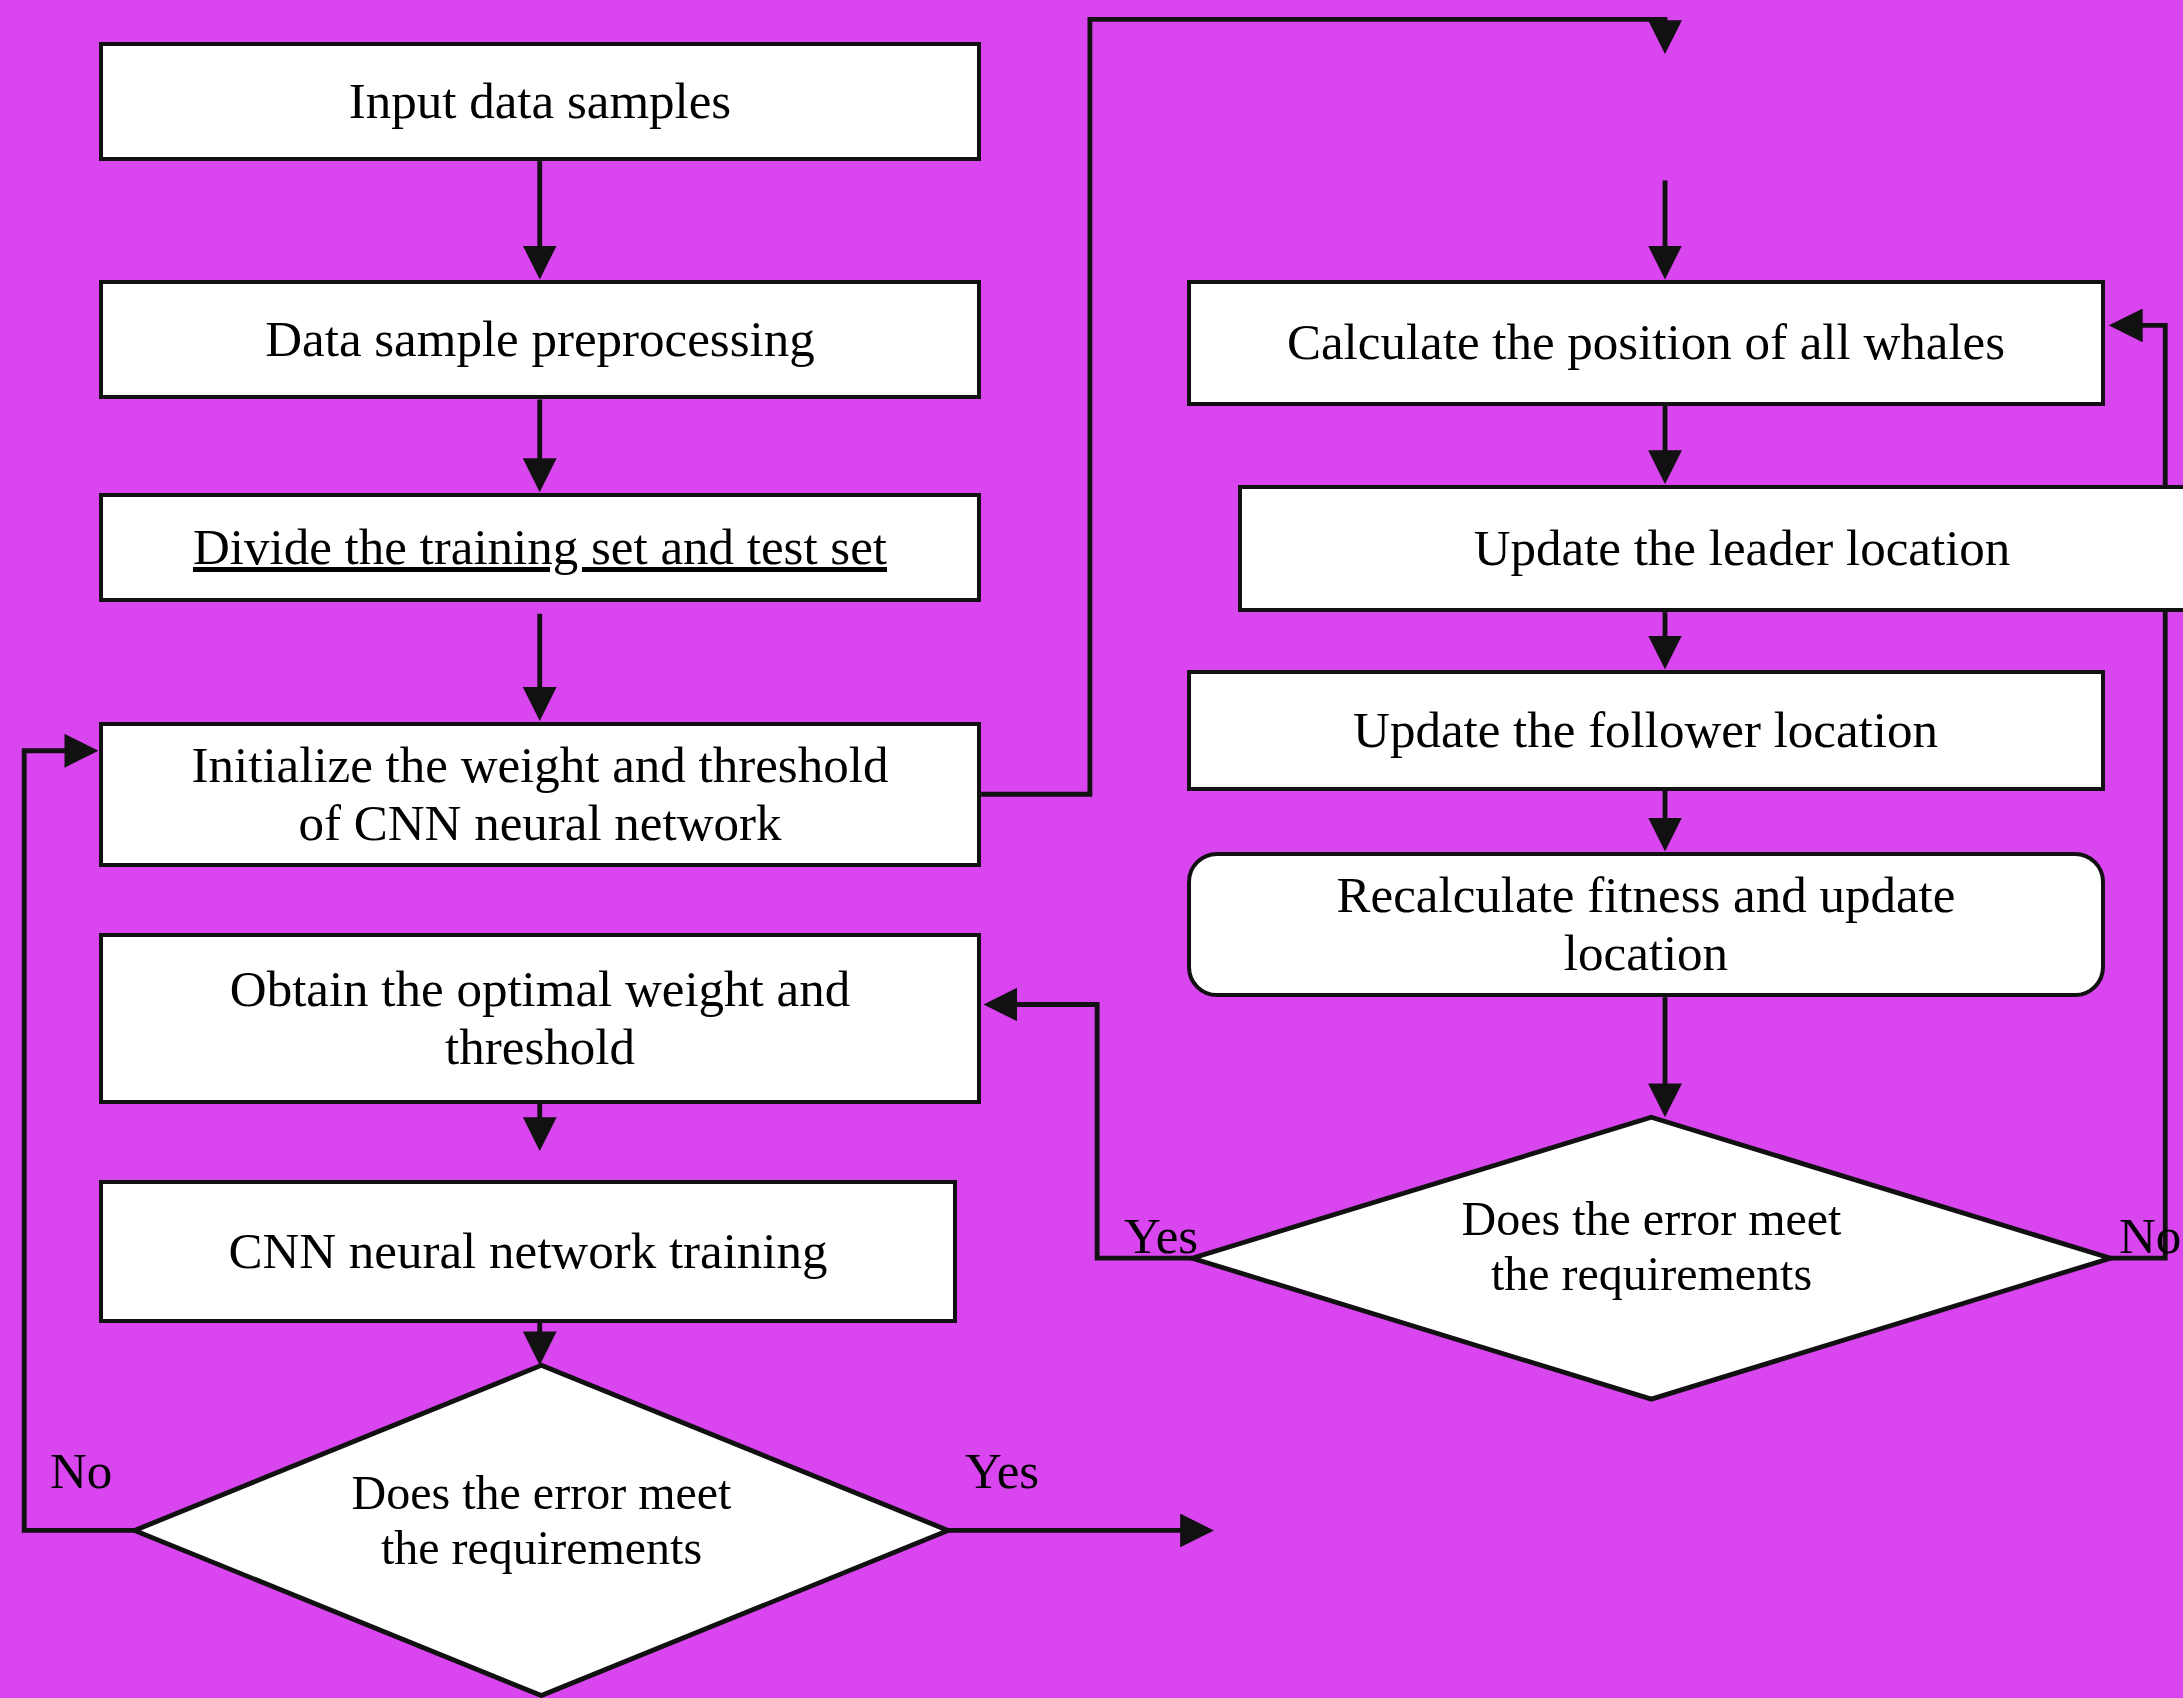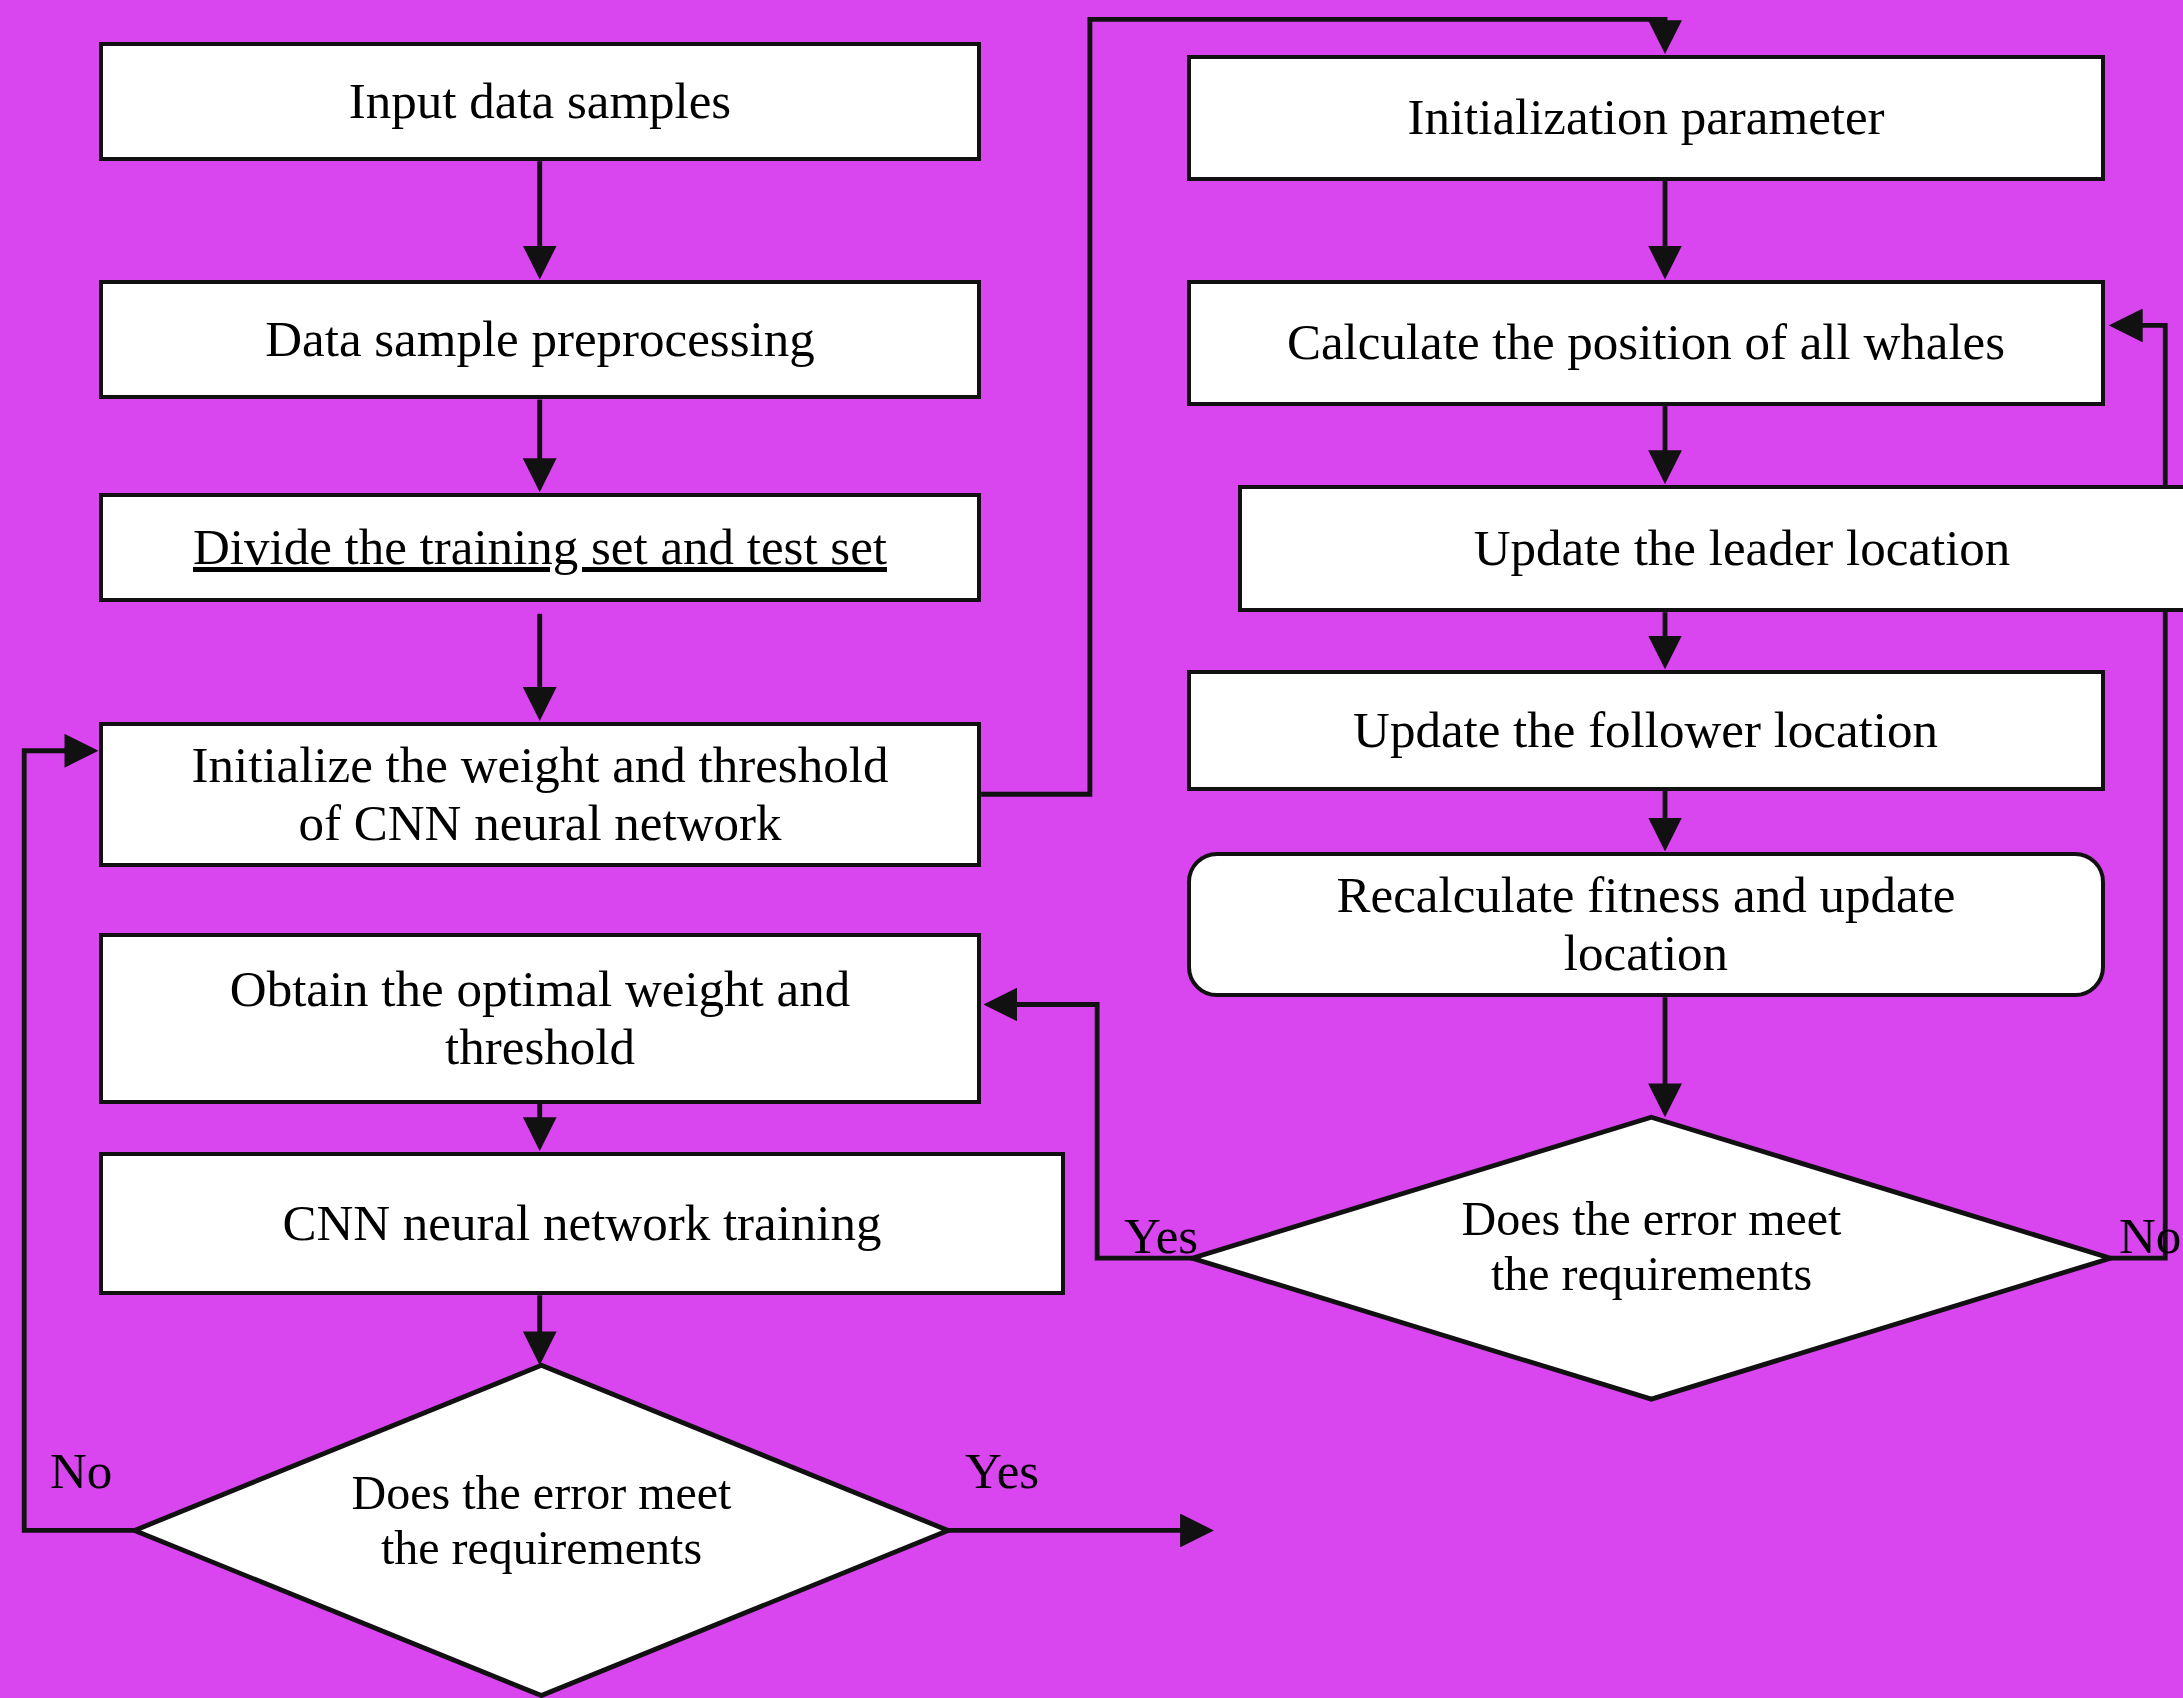--- a/index.html
+++ b/index.html
@@ -60,23 +60,22 @@
   <div class="node" style="left:99px;top:280px;width:882px;height:119px;">Data sample preprocessing</div>
 
   <div class="node" style="left:99px;top:493px;width:882px;height:109px;text-decoration:underline;">Divide the training set and test set</div>
 
   <div class="node multiline" style="left:99px;top:722px;width:882px;height:145px;white-space:pre-line;">Initialize the weight and threshold
 of CNN neural network</div>
 
   <div class="node multiline" style="left:99px;top:933px;width:882px;height:171px;white-space:pre-line;">Obtain the optimal weight and
 threshold</div>
 
-  <div class="node" style="left:99px;top:1152px;width:966px;height:143px;">CNN neural network training</div>
+  <div class="node" style="left:99px;top:1180px;width:858px;height:143px;">CNN neural network training</div>
 
-  <div class="node" style="left:1187px;top:55px;width:918px;height:126px;">Initialization parameter</div>
 
   <div class="node" style="left:1187px;top:280px;width:918px;height:126px;">Calculate the position of all whales</div>
 
   <div class="node" style="left:1238px;top:485px;width:1008px;height:127px;">Update the leader location</div>
 
   <div class="node" style="left:1187px;top:670px;width:918px;height:121px;padding-left:7px;">Update the follower location</div>
 
   <div class="node multiline" style="left:1187px;top:852px;width:918px;height:145px;white-space:pre-line;border-radius:30px;">Recalculate fitness and update
 location</div>
 

